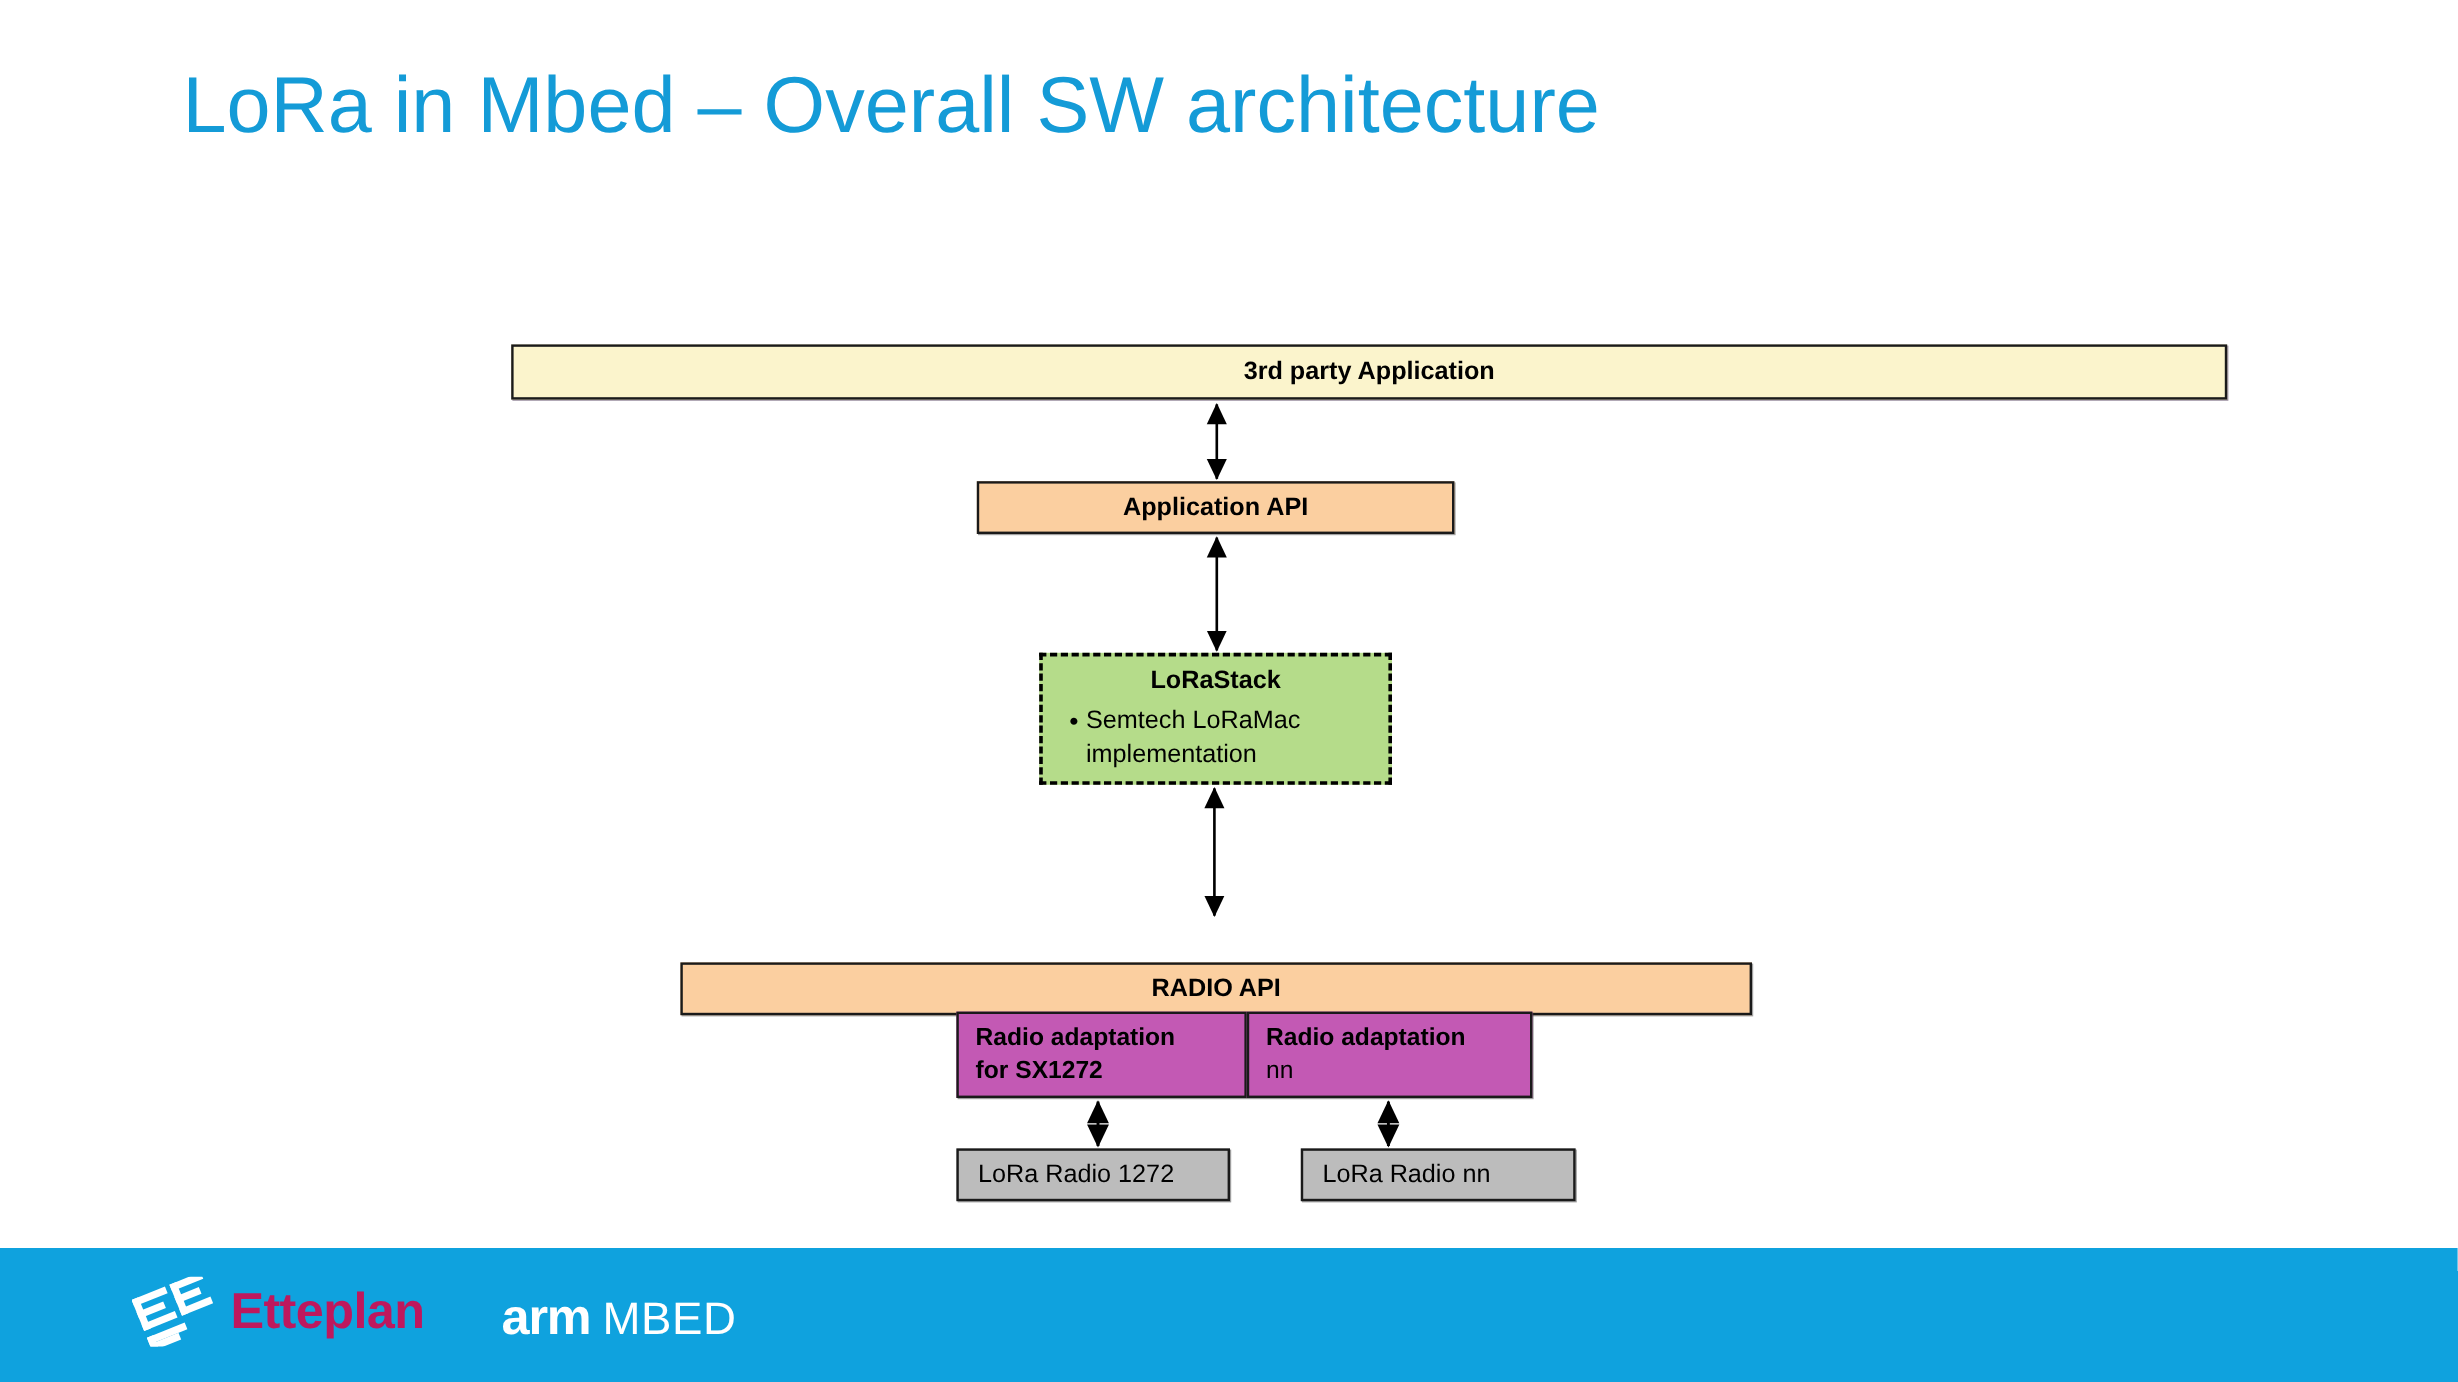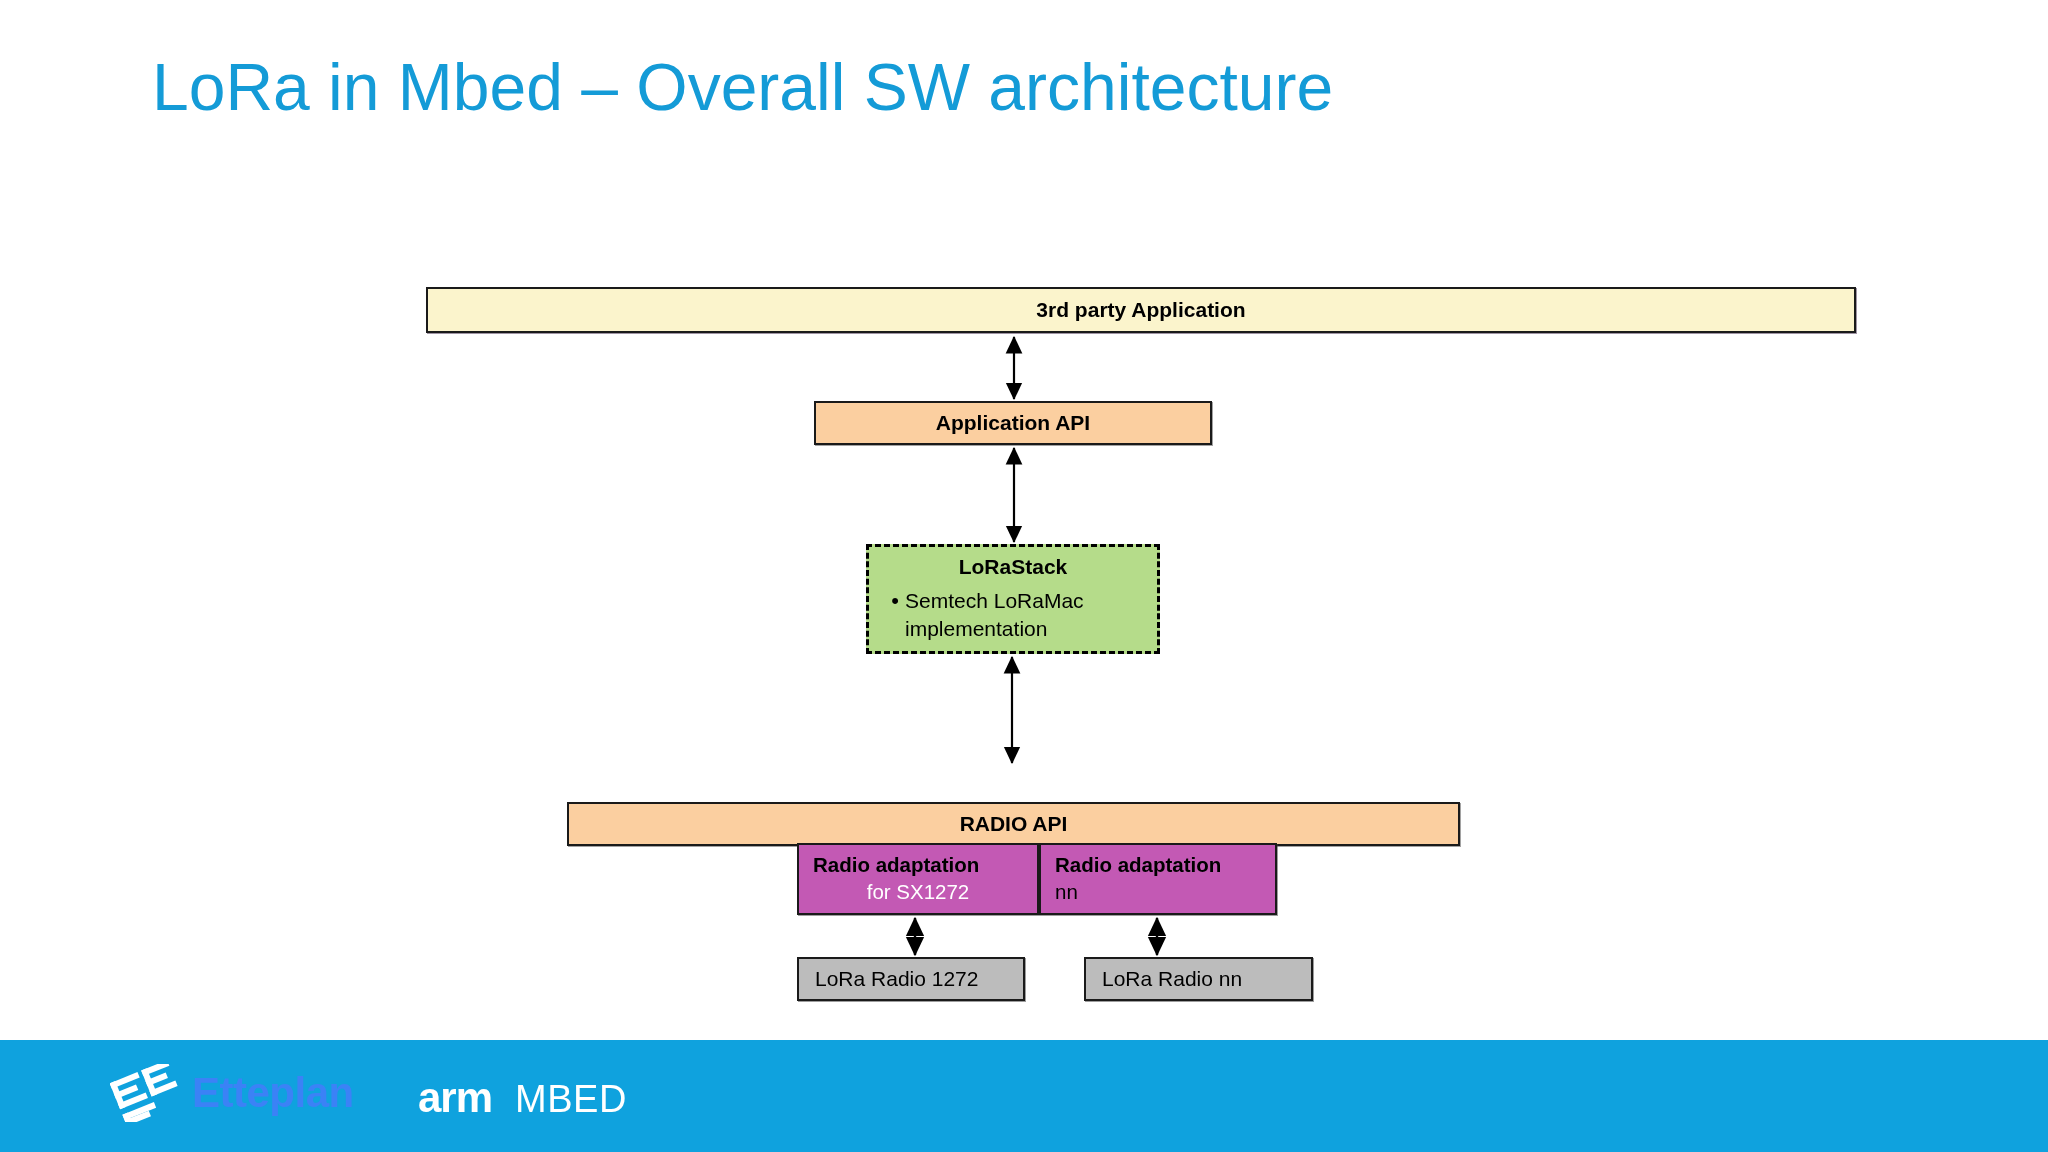--- a/index.html
+++ b/index.html
@@ -175,23 +175,23 @@
   .adapt-line1 {
     font-size: 20.5px;
     line-height: 27px;
     font-weight: bold;
     text-align: left;
     color: #000;
   }
   .adapt-line2-bold {
     font-size: 20.5px;
     line-height: 27px;
-    font-weight: normal;
-    text-align: center;
-    color: #ffffff;
+    font-weight: bold;
+    text-align: left;
+    color: #000000;
   }
   .adapt-line2-normal {
     font-size: 20.5px;
     line-height: 27px;
     font-weight: 400;
     text-align: left;
     color: #000;
   }
 
   
@@ -229,21 +229,21 @@
     top: 1064px;
     display: flex;
     align-items: center;
   }
   #etteplan-mark {
     width: 74px;
     height: 58px;
     margin-right: 8px;
   }
   #etteplan-word {
-    color: #3b82f6;
+    color: #be185d;
     font-size: 42px;
     font-weight: bold;
     letter-spacing: -0.5px;
     line-height: 48px;
   }
   #arm-mbed-logo {
     position: absolute;
     left: 418px;
     top: 1074px;
     display: flex;
@@ -254,21 +254,21 @@
     font-size: 42px;
     font-weight: bold;
     letter-spacing: -1px;
     line-height: 48px;
   }
   #mbed-word {
     font-size: 38px;
     font-weight: 300;
     letter-spacing: 0.5px;
     line-height: 48px;
-    margin-left: 23px;
+    margin-left: 10px;
   }
 </style>
 </head>
 <body>
 
 <div id="slide">
 
   <div id="slide-title">LoRa in Mbed – Overall SW architecture</div>
 
   <div id="diagram">

